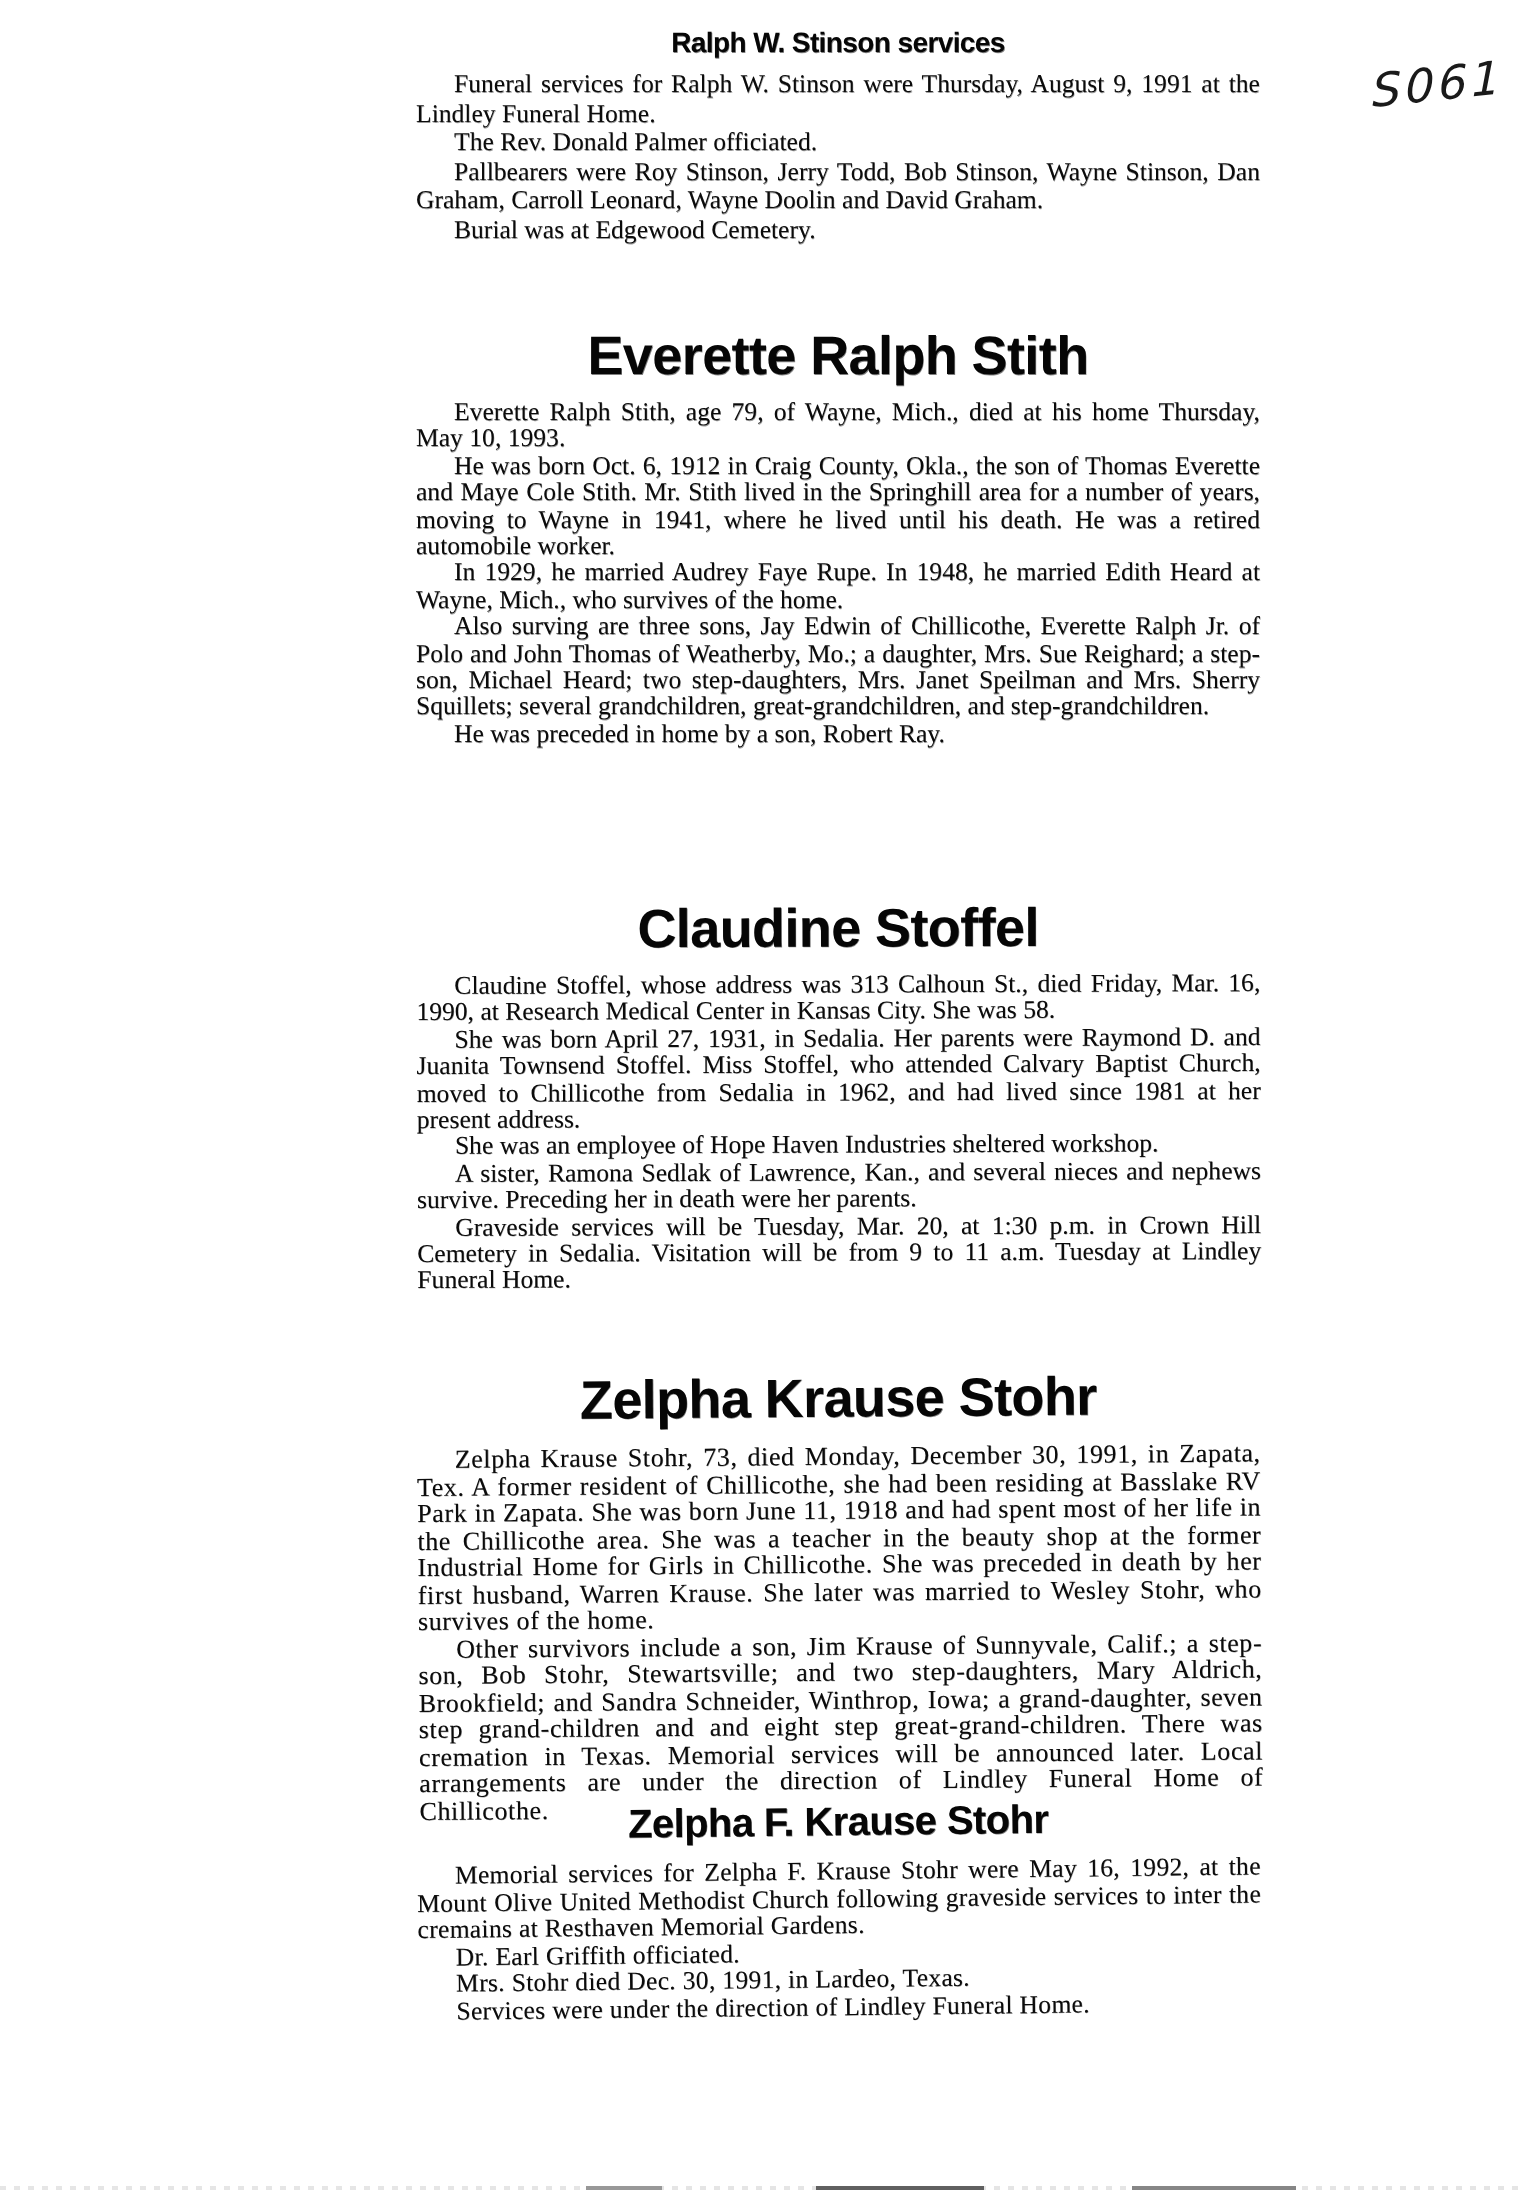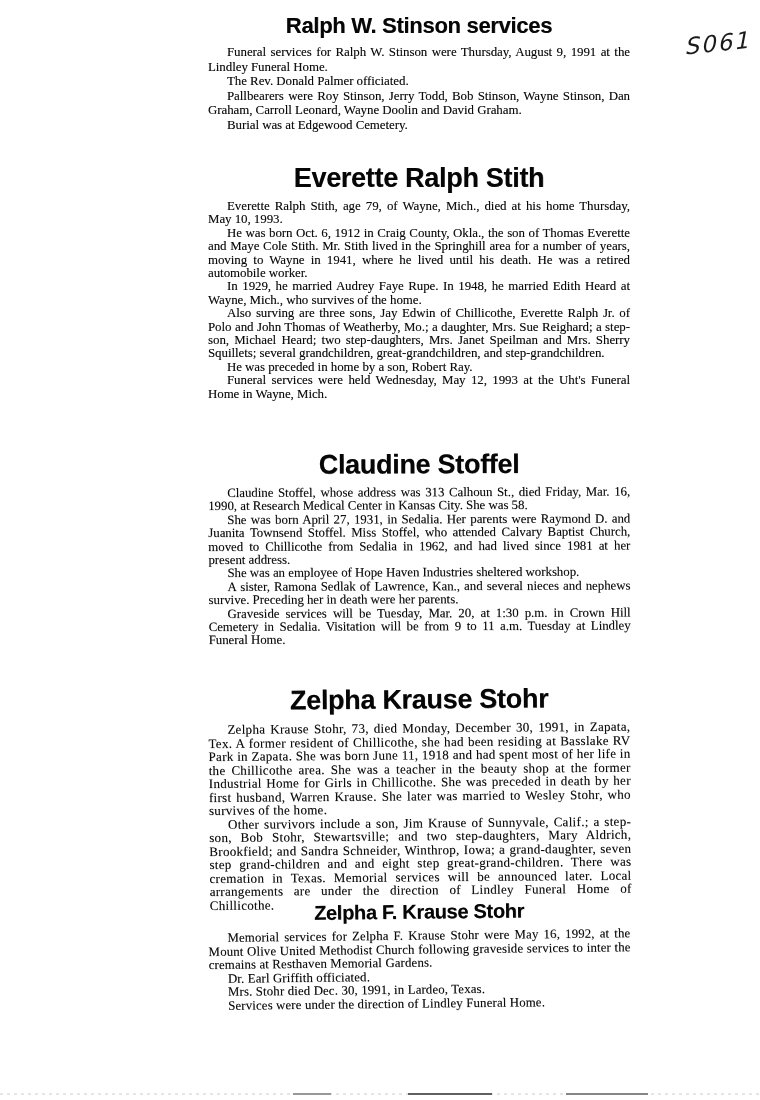--- a/index.html
+++ b/index.html
@@ -20,21 +20,21 @@
   }
   .obit h2{
     font-family:"Liberation Sans",sans-serif;
     font-weight:bold;
     text-align:center;
     margin:0 0 6px 0;
     color:#060606;
     letter-spacing:-0.3px;
     text-shadow:0.3px 0.3px 0 rgba(0,0,0,.5);
   }
-  .h-sm{font-size:22px;}
+  .h-sm{font-size:14px;}
   .h-lg{font-size:27px;letter-spacing:-0.6px;}
   .h-md{font-size:20px;}
   .obit p{
     margin:0;
     text-indent:19px;
     text-align:justify;
     font-size:12.8px;
     line-height:13.4px;
     text-shadow:0.25px 0.25px 0 rgba(0,0,0,.4);
   }
@@ -84,21 +84,20 @@
     <p>Burial was at Edgewood Cemetery.</p>
   </section>
 
   <section class="obit sec2" style="top:163px">
     <h2 class="h-lg">Everette Ralph Stith</h2>
     <p>Everette Ralph Stith, age 79, of Wayne, Mich., died at his home Thursday, May 10, 1993.</p>
     <p>He was born Oct. 6, 1912 in Craig County, Okla., the son of Thomas Everette and Maye Cole Stith. Mr. Stith lived in the Springhill area for a number of years, moving to Wayne in 1941, where he lived until his death. He was a retired automobile worker.</p>
     <p>In 1929, he married Audrey Faye Rupe. In 1948, he married Edith Heard at Wayne, Mich., who survives of the home.</p>
     <p>Also surving are three sons, Jay Edwin of Chillicothe, Everette Ralph Jr. of Polo and John Thomas of Weatherby, Mo.; a daughter, Mrs. Sue Reighard; a step-son, Michael Heard; two step-daughters, Mrs. Janet Speilman and Mrs. Sherry Squillets; several grandchildren, great-grandchildren, and step-grandchildren.</p>
     <p>He was preceded in home by a son, Robert Ray.</p>
-    <p>Funeral services were held Wednesday, May 12, 1993 at the Uht's Funeral Home in Wayne, Mich.</p>
   </section>
 
   <section class="obit sec3" style="top:450px">
     <h2 class="h-lg">Claudine Stoffel</h2>
     <p>Claudine Stoffel, whose address was 313 Calhoun St., died Friday, Mar. 16, 1990, at Research Medical Center in Kansas City. She was 58.</p>
     <p>She was born April 27, 1931, in Sedalia. Her parents were Raymond D. and Juanita Townsend Stoffel. Miss Stoffel, who attended Calvary Baptist Church, moved to Chillicothe from Sedalia in 1962, and had lived since 1981 at her present address.</p>
     <p>She was an employee of Hope Haven Industries sheltered workshop.</p>
     <p>A sister, Ramona Sedlak of Lawrence, Kan., and several nieces and nephews survive. Preceding her in death were her parents.</p>
     <p>Graveside services will be Tuesday, Mar. 20, at 1:30 p.m. in Crown Hill Cemetery in Sedalia. Visitation will be from 9 to 11 a.m. Tuesday at Lindley Funeral Home.</p>
   </section>

